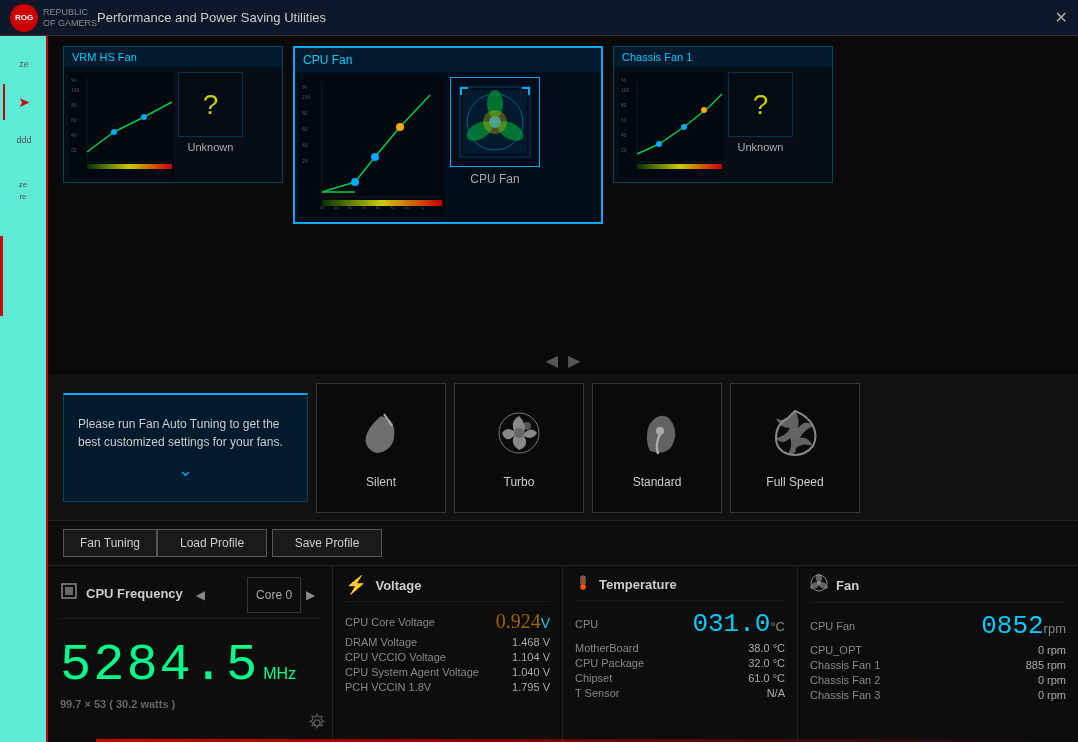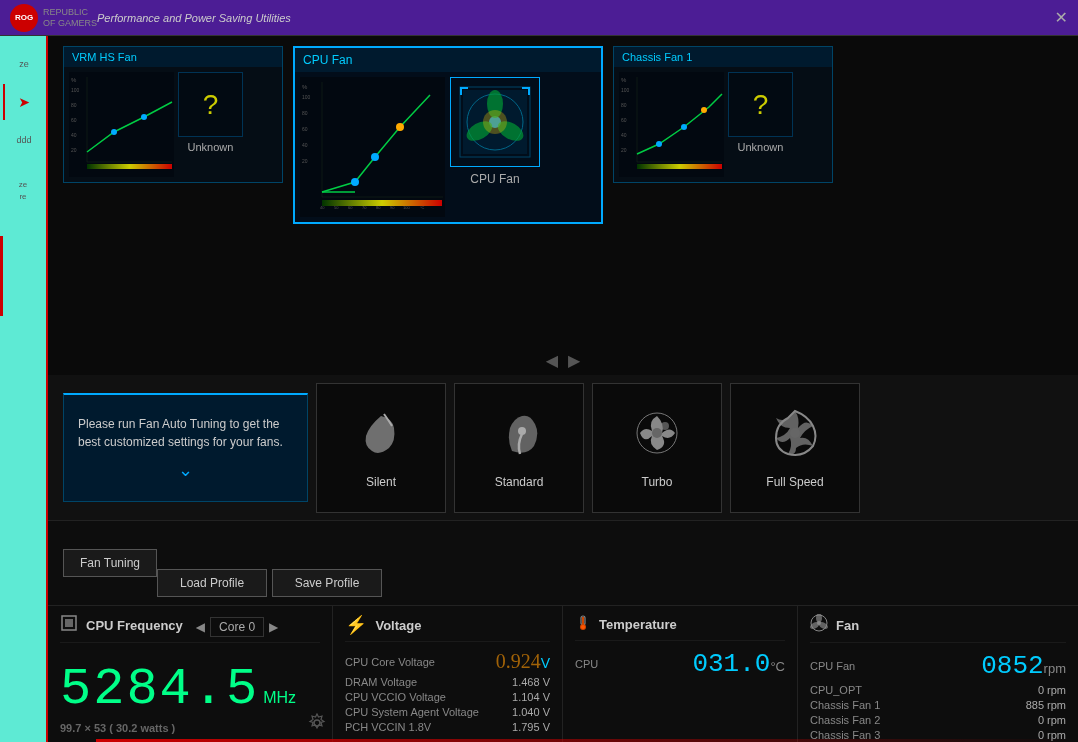--- a/index.html
+++ b/index.html
@@ -9,31 +9,30 @@
       background: #1a0000;
       font-family: 'Arial', sans-serif;
       overflow: hidden;
       position: relative;
     }
 
     
     .title-bar {
       width: 100%;
       height: 36px;
-      background: #4c1d95;
+      background: #0f172a;
       display: flex;
       align-items: center;
       padding: 0 10px;
       border-bottom: 1px solid #333;
       position: relative;
     }
     .title-bar-text {
       color: #ccc;
-      font-size: 11px;
-      font-style: italic;
+      font-size: 13px;
     }
     .title-bar-close {
       position: absolute;
       right: 10px;
       top: 8px;
       color: #aaa;
       font-size: 16px;
       cursor: pointer;
       background: none;
       border: none;
@@ -181,21 +180,20 @@
       cursor: pointer;
     }
     .btn-profile {
       background: #1a1a1a;
       border: 1px solid #555;
       color: #ccc;
       padding: 6px 16px;
       font-size: 12px;
       cursor: pointer;
       min-width: 110px;
-      margin-top: 40px;
     }
     .profile-buttons {
       display: flex;
       gap: 5px;
     }
 
     .monitor-panel {
       flex: 1;
       border-right: 1px solid #222;
       padding: 8px 12px;
@@ -237,22 +235,23 @@
     .core-arrow {
       color: #888;
       cursor: pointer;
       background: none;
       border: none;
       font-size: 12px;
     }
     .core-label {
       color: #aaa;
       font-size: 12px;
-      padding: 2px 8px;
+      padding: 10px 8px;
       border: 1px solid #333;
+      margin-left: 37px;
     }
     .big-freq {
       font-size: 52px;
       color: #00ff88;
       font-family: 'Courier New', monospace;
       letter-spacing: 2px;
       line-height: 1.1;
       margin-top: 10px;
     }
     .freq-unit {
@@ -571,38 +570,38 @@
           <path d="M27 10 Q15 20 12 30 Q10 40 18 45 Q25 50 35 42 Q42 35 40 22 Q38 12 27 10Z" fill="#888" opacity="0.8"></path>
           <path d="M30 8 Q35 15 38 20" fill="none" stroke="#aaa" stroke-width="2"></path>
         </svg>
       </div>
       <div class="fan-mode-label">Silent</div>
     </div>
 
     <div class="fan-mode-card">
       <div style="font-size:40px; color:#aaa;">
         <svg width="55" height="55" viewBox="0 0 55 55">
-          <path d="M20 45 Q15 35 18 22 Q22 12 30 10 Q38 8 43 18 Q48 28 42 40 Q35 50 20 45Z" fill="#888" opacity="0.7"></path>
-          <path d="M28 48 Q25 38 30 28" fill="none" stroke="#aaa" stroke-width="2.5"></path>
-          <circle cx="30" cy="25" r="4" fill="#aaa"></circle>
-        </svg>
-      </div>
-      <div class="fan-mode-label">Standard</div>
-    </div>
-
-    <div class="fan-mode-card">
-      <div style="font-size:40px; color:#aaa;">
-        <svg width="55" height="55" viewBox="0 0 55 55">
           <circle cx="27" cy="27" r="20" fill="none" stroke="#777" stroke-width="1"></circle>
           <path d="M27 10 Q35 18 32 27 Q40 20 45 27 Q40 35 32 30 Q38 40 27 44 Q18 38 22 30 Q14 38 10 27 Q15 20 22 25 Q18 15 27 10Z" fill="#888"></path>
           <circle cx="27" cy="27" r="5" fill="#666"></circle>
           <circle cx="35" cy="20" r="4" fill="#888" opacity="0.6"></circle>
         </svg>
       </div>
       <div class="fan-mode-label">Turbo</div>
+    </div>
+
+    <div class="fan-mode-card">
+      <div style="font-size:40px; color:#aaa;">
+        <svg width="55" height="55" viewBox="0 0 55 55">
+          <path d="M20 45 Q15 35 18 22 Q22 12 30 10 Q38 8 43 18 Q48 28 42 40 Q35 50 20 45Z" fill="#888" opacity="0.7"></path>
+          <path d="M28 48 Q25 38 30 28" fill="none" stroke="#aaa" stroke-width="2.5"></path>
+          <circle cx="30" cy="25" r="4" fill="#aaa"></circle>
+        </svg>
+      </div>
+      <div class="fan-mode-label">Standard</div>
     </div>
 
     <div class="fan-mode-card">
       <div style="font-size:40px; color:#aaa;">
         <svg width="55" height="55" viewBox="0 0 55 55">
           <path d="M27 5 Q40 10 45 20 Q50 30 45 40 Q35 52 20 48 Q8 44 8 32 Q8 18 20 12Z" fill="none" stroke="#888" stroke-width="2"></path>
           <path d="M27 5 Q32 12 30 22 Q38 12 45 20 Q36 24 32 32 Q40 30 45 40 Q35 36 28 42 Q28 50 20 48 Q25 40 22 32 Q14 40 8 32 Q18 30 22 22 Q12 22 8 12 Q18 18 27 5Z" fill="#888" opacity="0.7"></path>
           <circle cx="27" cy="27" r="5" fill="#666"></circle>
         </svg>
       </div>
@@ -694,20 +693,38 @@
         </span>
         <span class="monitor-title">Temperature</span>
       </div>
       <div style="display:flex;align-items:center;justify-content:space-between;">
         <span class="voltage-label">CPU</span>
         <div style="display:flex;align-items:baseline;">
           <span style="font-size:26px;color:#00ccff;font-family:'Courier New',monospace;">031.0</span>
           <span style="font-size:13px;color:#888;">°C</span>
         </div>
       </div>
+      <div id="temp-rows">
+          <div class="temp-row">
+            <span class="voltage-label">MotherBoard</span>
+            <span class="temp-val">38.0 °C</span>
+          </div>
+          <div class="temp-row">
+            <span class="voltage-label">CPU Package</span>
+            <span class="temp-val">32.0 °C</span>
+          </div>
+          <div class="temp-row">
+            <span class="voltage-label">Chipset</span>
+            <span class="temp-val">61.0 °C</span>
+          </div>
+          <div class="temp-row">
+            <span class="voltage-label">T Sensor</span>
+            <span class="temp-val">N/A</span>
+          </div>
+        </div>
     </div>
 
     <div class="monitor-panel fan-monitor-panel">
       <div class="monitor-header">
         <span class="monitor-icon">
           <svg width="18" height="18" viewBox="0 0 18 18">
             <circle cx="9" cy="9" r="8" fill="none" stroke="#888" stroke-width="1"></circle>
             <circle cx="9" cy="9" r="2" fill="#888"></circle>
             <ellipse cx="9" cy="4" rx="3" ry="5" fill="#888" opacity="0.7"></ellipse>
             <ellipse cx="9" cy="4" rx="3" ry="5" fill="#888" opacity="0.7" transform="rotate(120,9,9)"></ellipse>

